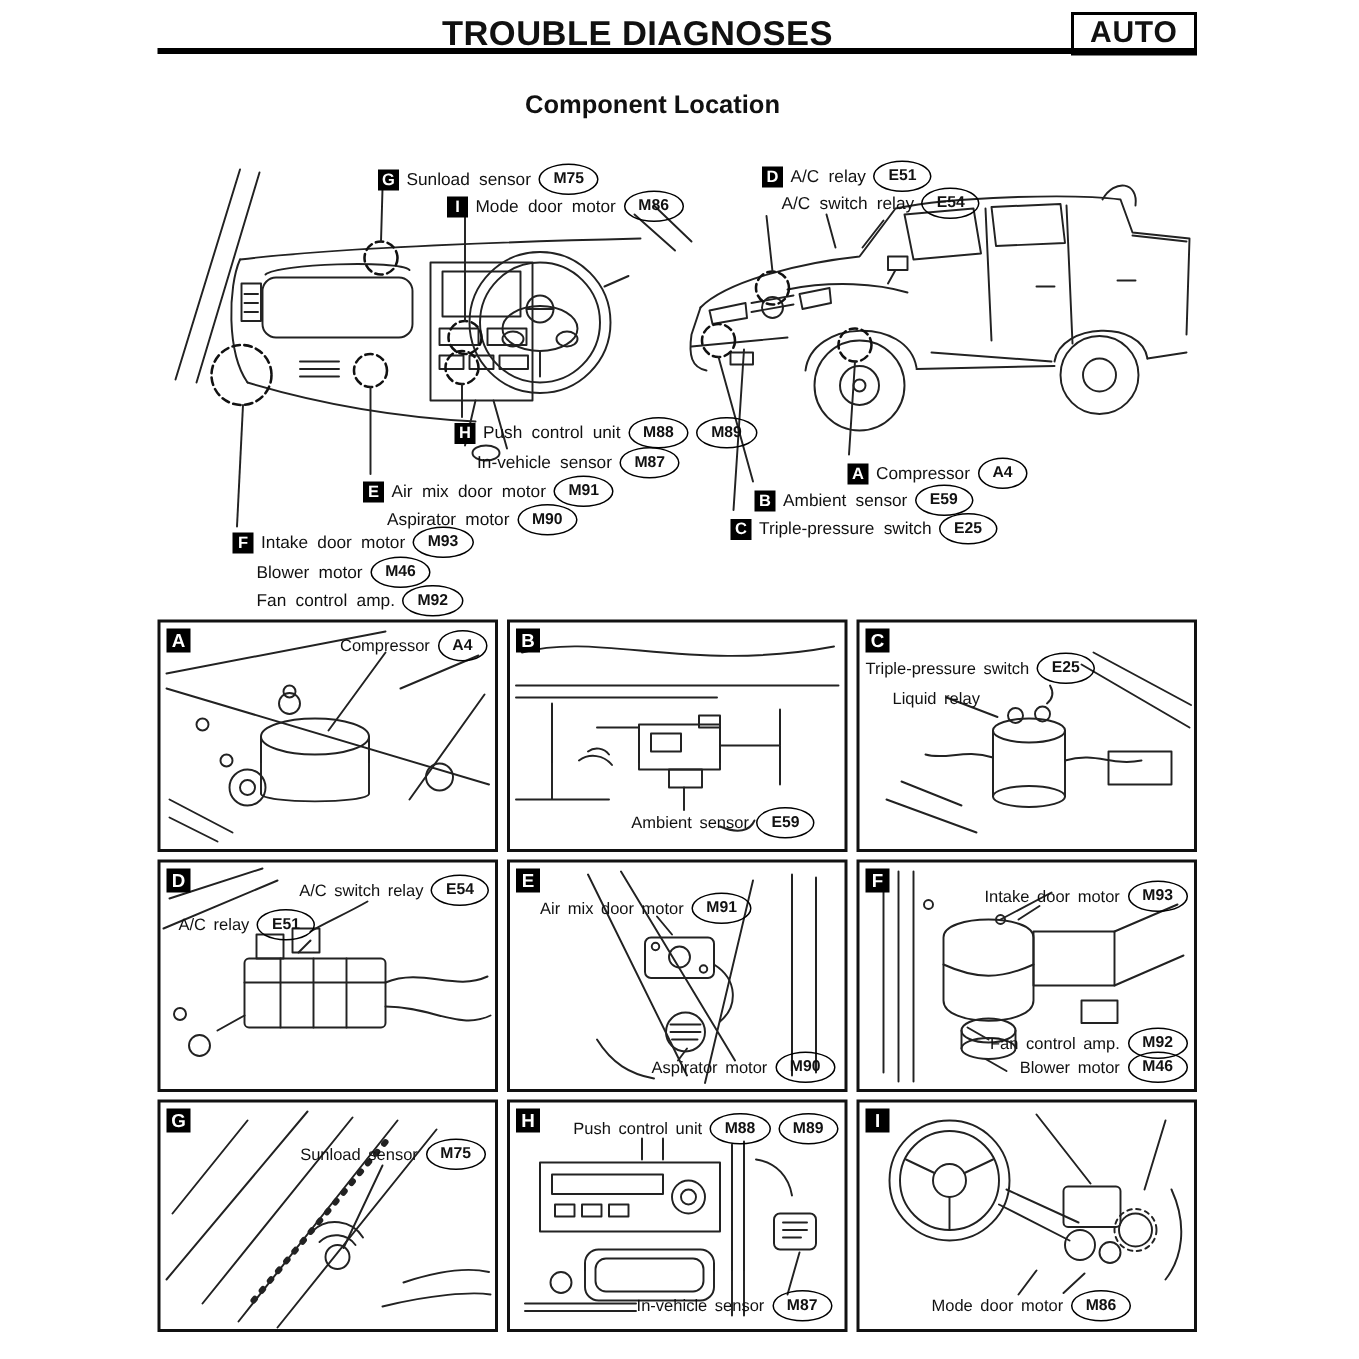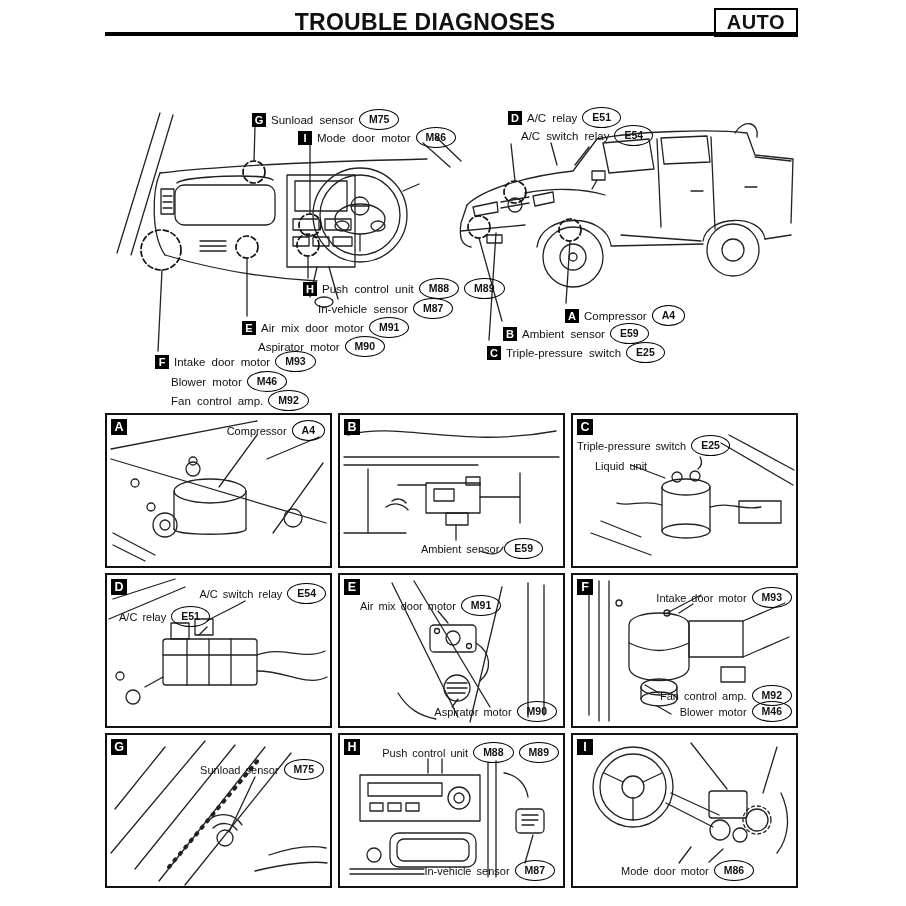--- a/index.html
+++ b/index.html
@@ -41,20 +41,21 @@
   svg .teeth{stroke-dasharray:3 3;}
 </style>
 </head>
 <body>
 
 <div class="page">
 
   <div class="doc-title">TROUBLE DIAGNOSES</div>
   <div class="badge">AUTO</div>
   <div class="rule"></div>
+  <div class="section-title">Component Location</div>
 
   <svg class="overview-svg" width="690" height="313" viewBox="0 0 690 313">
 
     <g>
       <path d="M12,158 L55,18"></path>
         <path d="M26,160 L68,20"></path>
       <path d="M318,48 L345,72"></path>
         <path d="M331,42 L356,66"></path>
       <path d="M55,78 C120,70 240,66 322,64"></path>
       <path d="M55,78 C47,96 46,140 60,160"></path>
@@ -265,21 +266,21 @@
       <path d="M18,118 L78,140 M28,106 L68,122"></path>
       <rect x="166" y="86" width="42" height="22"></rect>
       <path d="M58,50 L92,63"></path>
     </svg>
     <span class="plet">C</span>
     <div class="lbl" style="top:20px;left:4px">
       <span>Triple-pressure switch</span>
       <span class="oval">E25</span>
     </div>
     <div class="lbl" style="top:43px;left:22px">
-      <span>Liquid unit</span>
+      <span>Liquid relay</span>
     </div>
   </div>
 
   <div class="panel" style="left:105px;top:573px">
     <svg class="art" width="223" height="151" viewBox="0 0 223 151">
       <rect x="56" y="64" width="94" height="46" rx="3"></rect>
       <path d="M56,80 H150 M80,64 V110 M102,64 V110 M124,64 V110"></path>
       <rect x="64" y="48" width="18" height="16"></rect>
       <rect x="88" y="44" width="18" height="16"></rect>
       <path d="M6,24 L68,4 M2,44 L78,12"></path>

